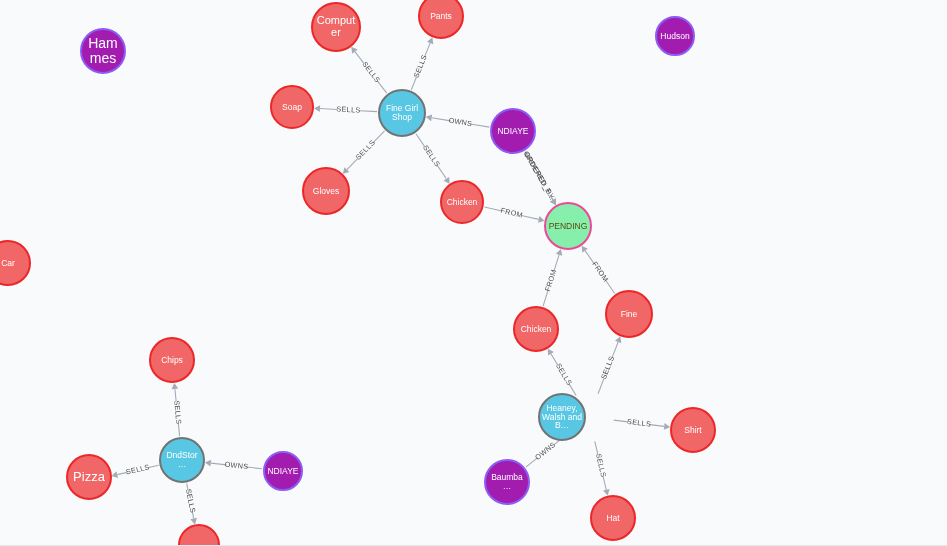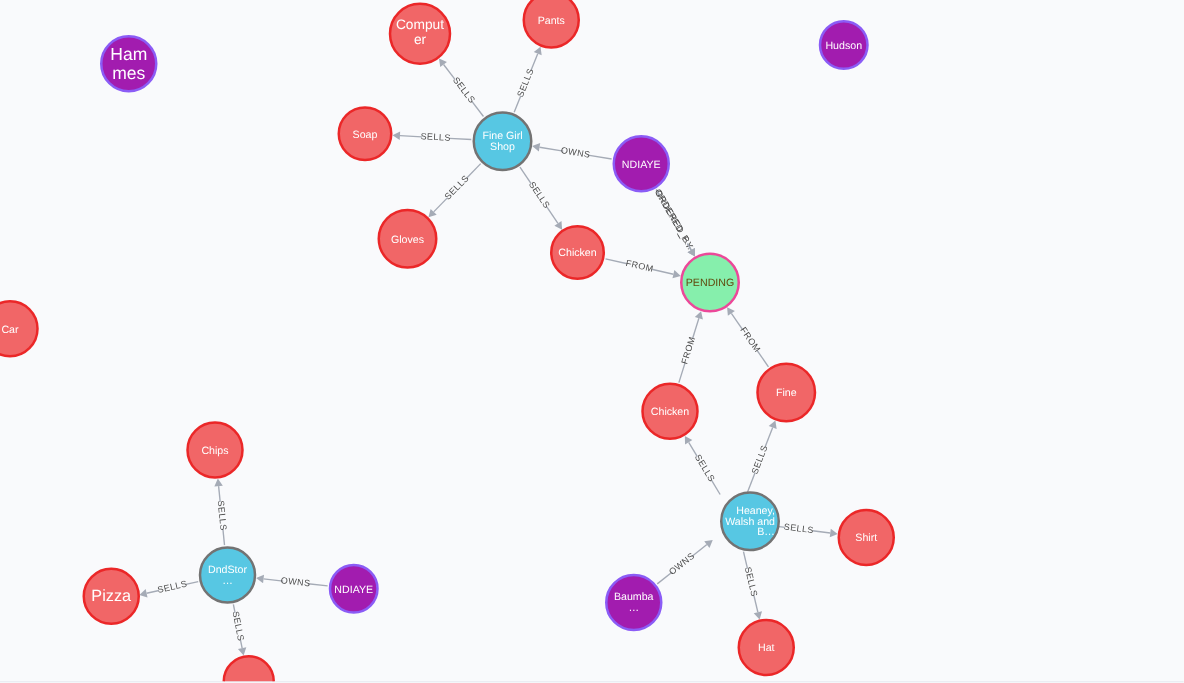--- a/index.html
+++ b/index.html
@@ -279,21 +279,21 @@
       </div>
       <div class="node kind-product" style="left: -15px; top: 240px; width: 46px; height: 46px; font-size: 8.5px;">
         <span class="node-label">Car</span>
       </div>
       <div class="node kind-product" style="left: 513px; top: 306px; width: 46px; height: 46px; font-size: 8.5px;">
         <span class="node-label">Chicken</span>
       </div>
       <div class="node kind-product" style="left: 605px; top: 290px; width: 48px; height: 48px; font-size: 8.5px;">
         <span class="node-label">Fine</span>
       </div>
-      <div class="node kind-shop" style="left: 576px; top: 393px; width: 48px; height: 48px; font-size: 8.5px; text-align: right;">
+      <div class="node kind-shop" style="left: 538px; top: 393px; width: 48px; height: 48px; font-size: 8.5px;">
         <span class="node-label">Heaney, Walsh and B…</span>
       </div>
       <div class="node kind-product" style="left: 670px; top: 407px; width: 46px; height: 46px; font-size: 8.5px; justify-content: flex-end;">
         <span class="node-label">Shirt</span>
       </div>
       <div class="node kind-product" style="left: 590px; top: 495px; width: 46px; height: 46px; font-size: 8.5px;">
         <span class="node-label">Hat</span>
       </div>
       <div class="node kind-person" style="left: 484px; top: 459px; width: 46px; height: 46px; font-size: 8.5px;">
         <span class="node-label">Baumba…</span>

